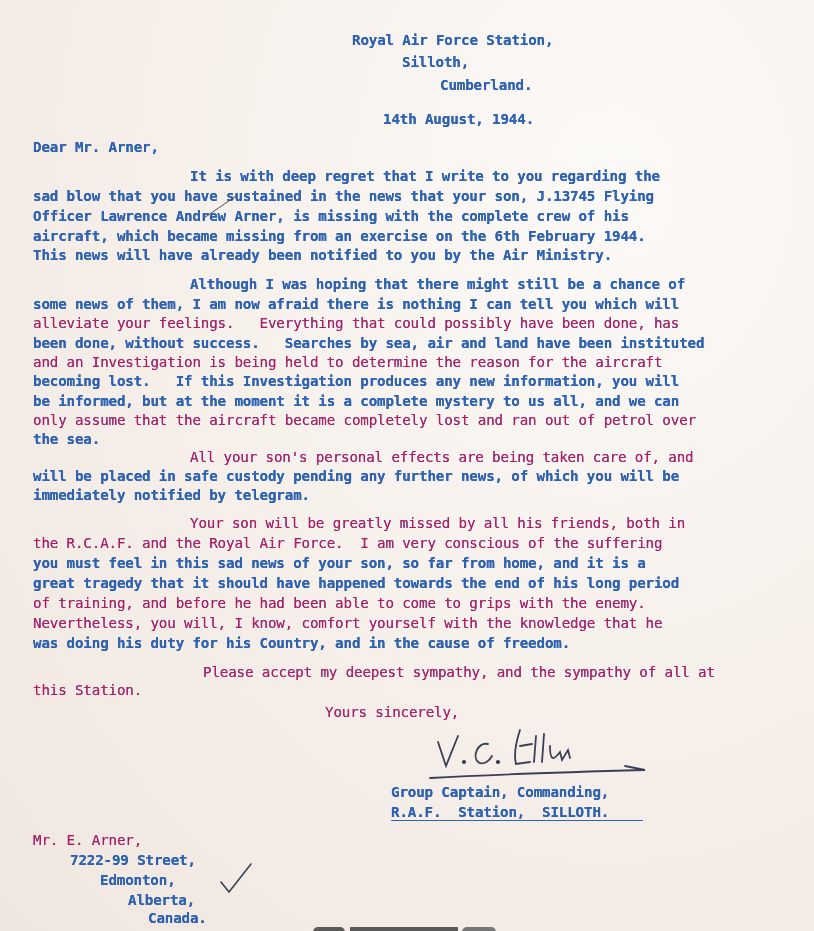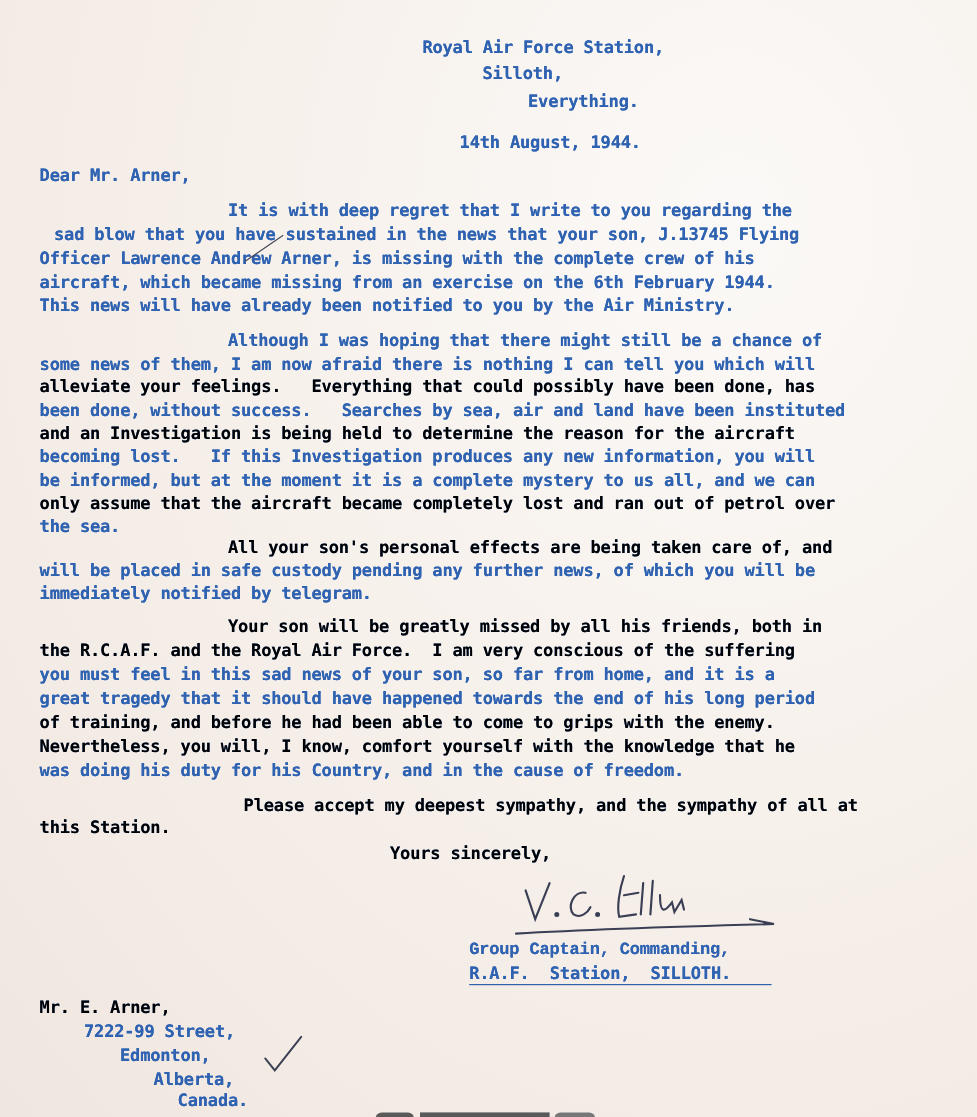--- a/index.html
+++ b/index.html
@@ -7,39 +7,39 @@
       width: 814px; height: 931px; overflow: hidden; position: relative;
       background: #f7f1ec;
       background-image: radial-gradient(ellipse at 75% 20%, #fbf9f7 0%, #f6efe9 55%, #efe6df 100%);
       font-family: "DejaVu Sans Mono", "Liberation Mono", monospace;
       color: #2f62b0;
     }
     .line {
       position: absolute; white-space: pre; font-size: 14.2px; line-height: 20px;
       letter-spacing: -0.15px; font-weight: bold; text-shadow: 0 0 0.4px #3b6ebd;
     }
-    .light { color: #000000; font-weight: bold; }
+    .light { color: #be185d; font-weight: normal; }
     .sig-line { position: absolute; border-bottom: 1.5px solid #2f62b0; }
     .signature { position: absolute; }
     .tick { position: absolute; }
     .tab { position: absolute; top: 927px; height: 6px; background: #5a5a5a; border-radius: 5px 5px 0 0; }
   </style>
 </head>
 <body>
 
 <div class="line" style="left:352px; top:30px;">Royal Air Force Station,</div>
 <div class="line" style="left:402px; top:52px;">Silloth,</div>
-<div class="line" style="left:440px; top:75px;">Everything.</div>
+<div class="line" style="left:440px; top:75px;">Cumberland.</div>
 <div class="line" style="left:383px; top:109px;">14th August, 1944.</div>
 
 <div class="line" style="left:33px; top:137px;text-align:center;">Dear Mr. Arner,</div>
 
 <div>
   <div class="line" style="left:190px; top:166px;">It is with deep regret that I write to you regarding the</div>
-  <div class="line" style="left:45px; top:186px;">sad blow that you have sustained in the news that your son, J.13745 Flying</div>
+  <div class="line" style="left:33px; top:186px;">sad blow that you have sustained in the news that your son, J.13745 Flying</div>
   <div class="line" style="left:33px; top:206px;">Officer Lawrence Andrew Arner, is missing with the complete crew of his</div>
   <div class="line" style="left:33px; top:226px;">aircraft, which became missing from an exercise on the 6th February 1944.</div>
   <div class="line" style="left:33px; top:245px;">This news will have already been notified to you by the Air Ministry.</div>
 </div>
 
 <div>
   <div class="line" style="left:190px; top:274px;">Although I was hoping that there might still be a chance of</div>
   <div class="line" style="left:33px; top:294px;">some news of them, I am now afraid there is nothing I can tell you which will</div>
   <div class="line light" style="left:33px; top:313px;">alleviate your feelings.   Everything that could possibly have been done, has</div>
   <div class="line" style="left:33px; top:333px;">been done, without success.   Searches by sea, air and land have been instituted</div>
@@ -81,21 +81,21 @@
     <circle cx="78" cy="40" r="1.2" fill="#3a3f55"></circle>
     <path d="M100 8 C96 20 94 34 96 42 L110 40"></path>
     <path d="M100 24 L112 22"></path>
     <path d="M116 14 L114 40"></path>
     <path d="M124 12 L122 40"></path>
     <path d="M130 24 C130 40 134 38 140 30 L142 38 L148 28 L150 36"></path>
     <path d="M10 56 C80 52 150 50 225 48 L205 44"></path>
   </g>
 </svg>
 
-<div class="line" style="left:391px; top:782px;font-family:Liberation Mono, monospace;">Group Captain, Commanding,</div>
+<div class="line" style="left:391px; top:782px;">Group Captain, Commanding,</div>
 <div class="line" style="left:391px; top:802px;">R.A.F.  Station,  SILLOTH.</div>
 <div class="sig-line" style="left:391px; top:820px; width:252px;"></div>
 
 <div>
   <div class="line light" style="left:33px; top:830px;">Mr. E. Arner,</div>
   <div class="line" style="left:70px; top:850px;">7222-99 Street,</div>
   <div class="line" style="left:100px; top:870px;">Edmonton,</div>
   <div class="line" style="left:128px; top:890px;">Alberta,</div>
   <div class="line" style="left:148px; top:908px;">Canada.</div>
 </div>

